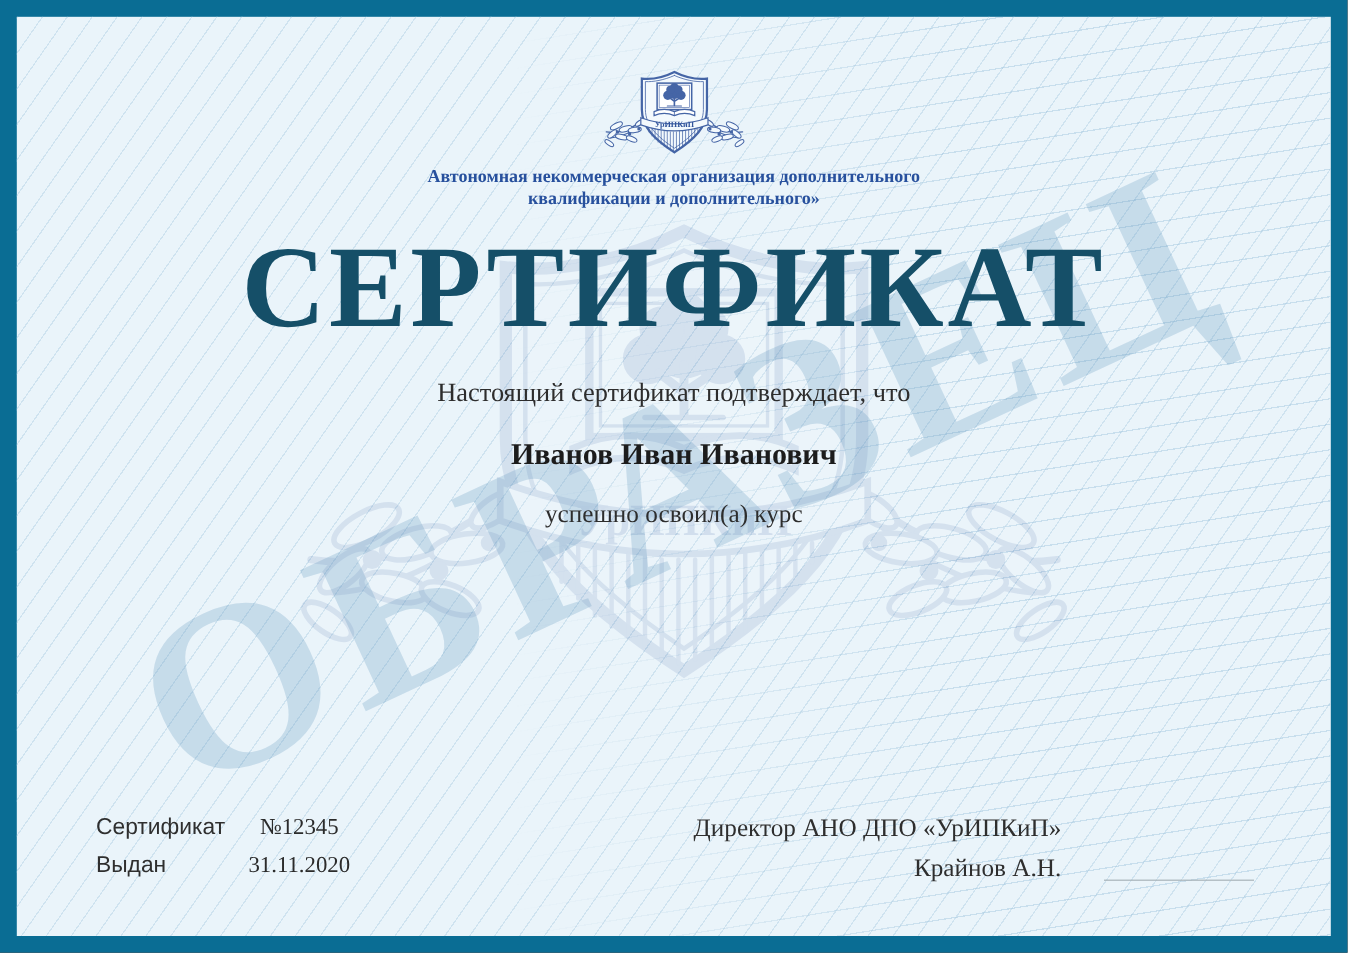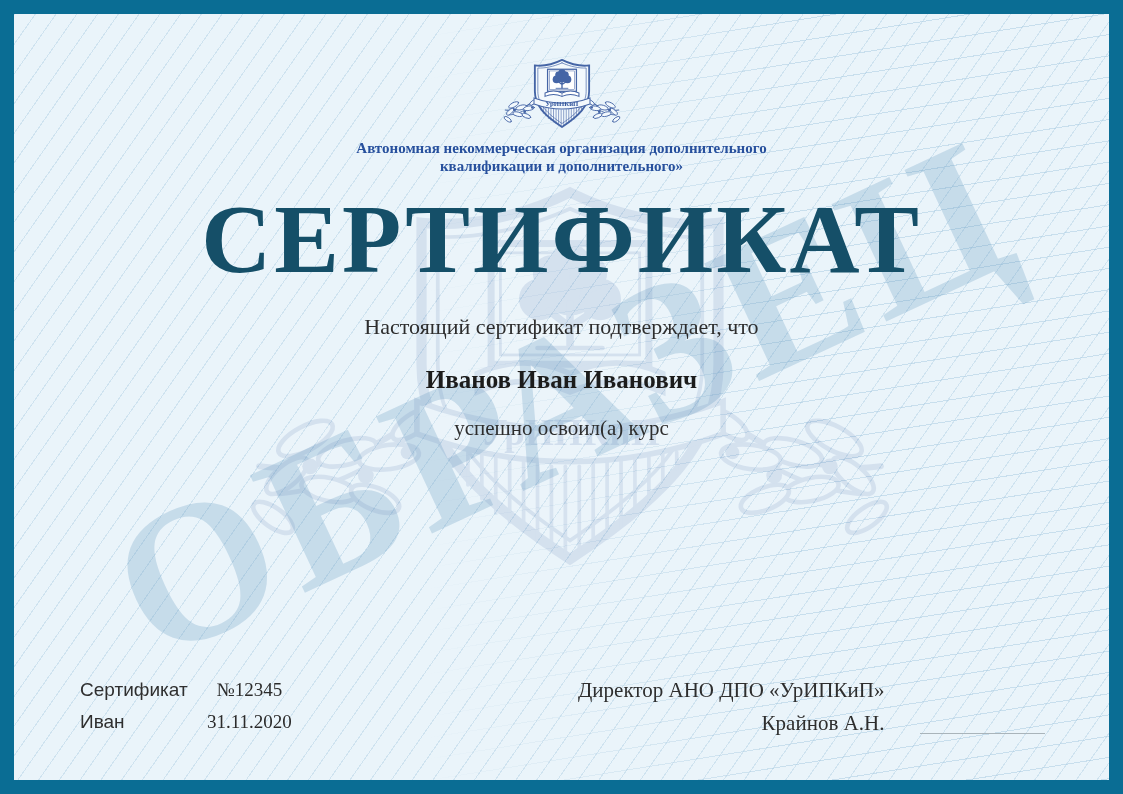--- a/index.html
+++ b/index.html
@@ -175,21 +175,21 @@
 
       <div class="name">Иванов Иван Иванович</div>
 
       <div class="course-intro">успешно освоил(а) курс</div>
 
     </div>
 
     <div class="footer-left">
       <div class="label">Сертификат</div>
       <div class="value">№12345</div>
-      <div class="label">Иван</div>
+      <div class="label">Выдан</div>
       <div class="value">31.11.2020</div>
     </div>
 
     <div class="footer-right">
       <div>Директор АНО ДПО «УрИПКиП»</div>
       <div>Крайнов А.Н.</div>
     </div>
 
     <div class="signature-line"></div>
 

